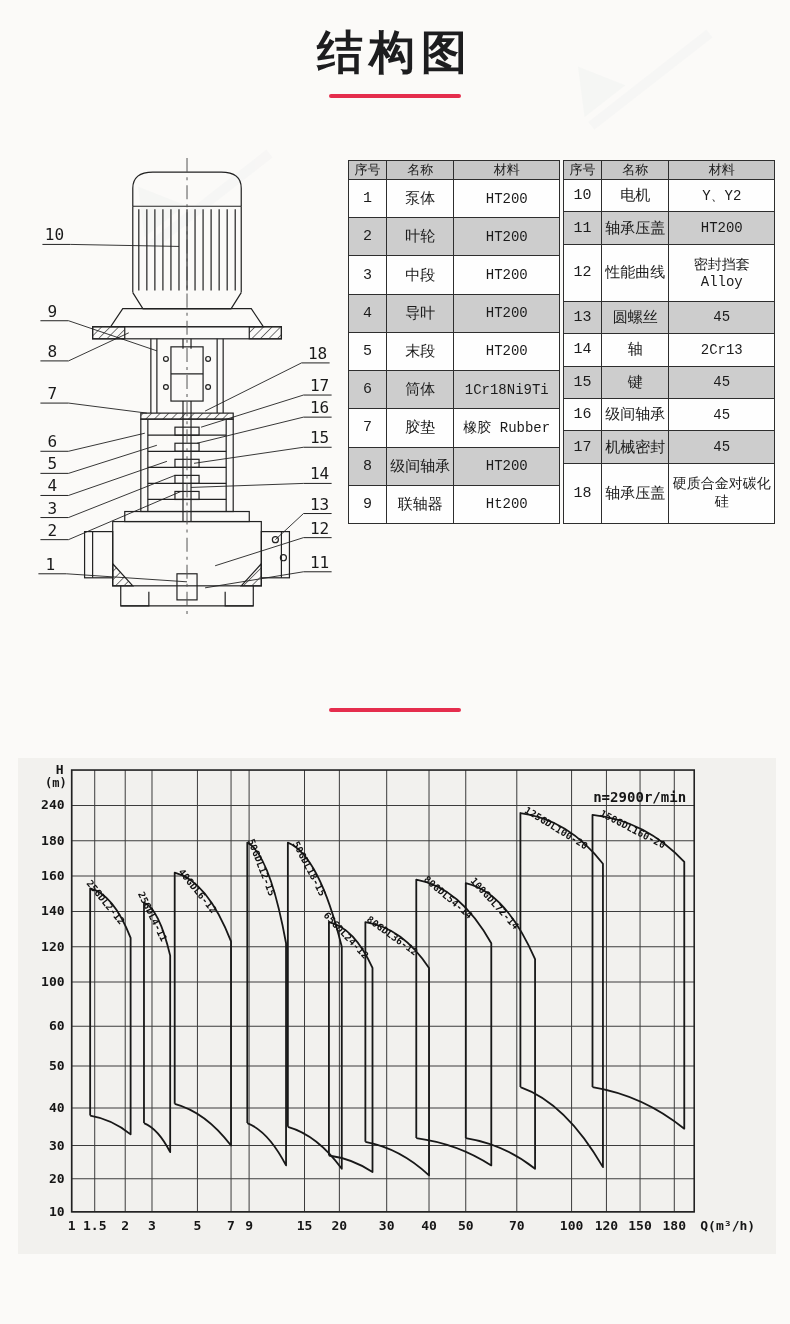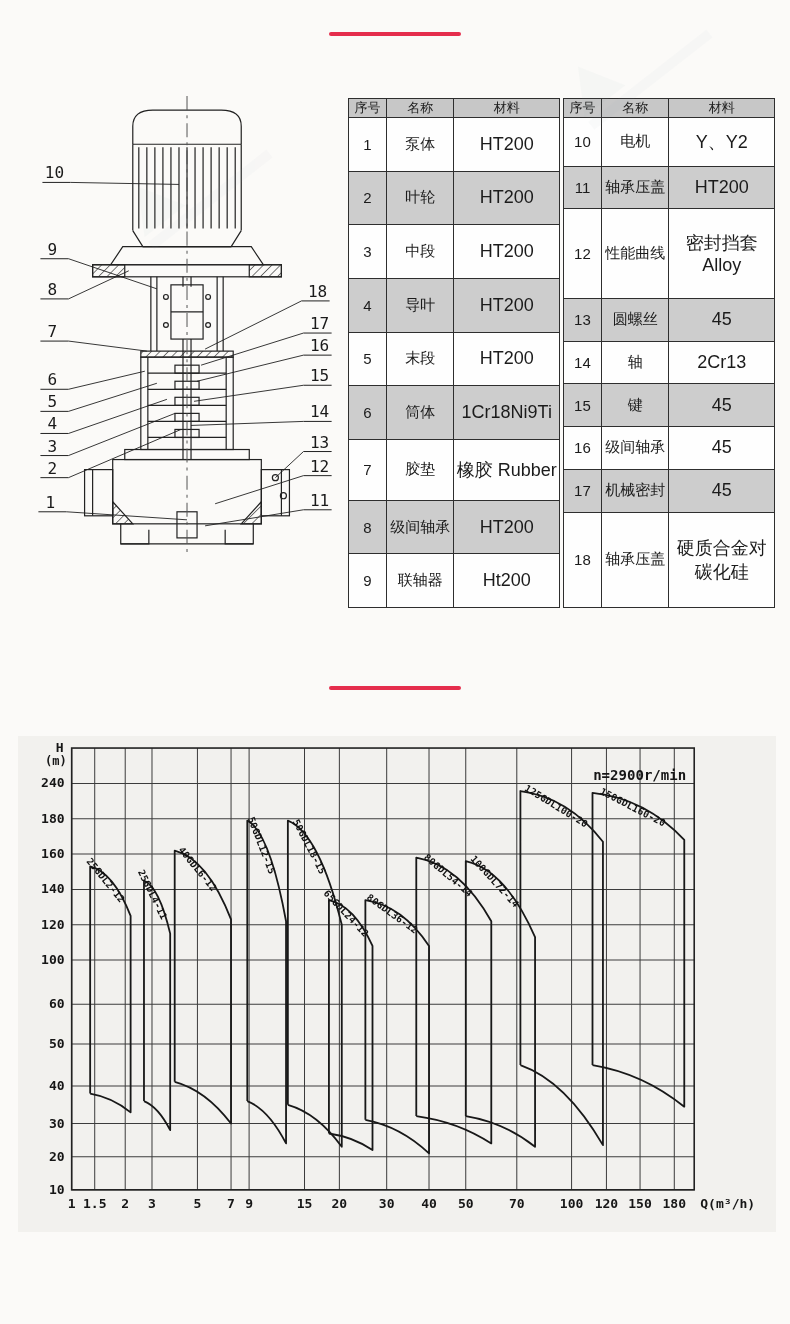--- a/index.html
+++ b/index.html
@@ -22,33 +22,34 @@
   .content-row{
     display:flex;flex-direction:row;
     margin-top:46px;padding:0 2px 0 26px;
   }
   .diagram-wrap{width:316px;flex:0 0 auto;}
   .tables-wrap{
     display:flex;gap:3px;margin-top:16px;margin-left:6px;
   }
   table.parts{
     border-collapse:collapse;table-layout:fixed;
-    width:212px;height:510px;
+    width:212px;height:364px;
     font-size:15px;
+    font-family:Liberation Mono, monospace;
   }
   table.parts th{
     background:#c7c7c7;font-weight:400;font-size:13px;color:#222;
   }
   table.parts th,table.parts td{
     border:1.5px solid #2e2e2e;text-align:center;vertical-align:middle;
     padding:0 1px;overflow:hidden;
   }
   table.parts tr.alt td{background:#cdcdcd;}
   table.parts tr.plain td{background:#fefefe;}
-  table.parts td.mat{font-size:18px;letter-spacing:0;}
+  table.parts td.mat{font-size:14px;letter-spacing:0;}
   .col-no{width:37px;}
   .col-name{width:66px;}
   .col-mat{width:103px;}
   .curves-section{margin-top:78px;}
   .chart-wrap{
     margin:46px 14px 0 18px;
     background:#f2f1ee;
   }
   svg text{font-family:"DejaVu Sans Mono","Liberation Mono",monospace;}
   .watermark{
@@ -67,20 +68,21 @@
 <div class="watermark" style="left:560px;top:30px;">
   <div class="wm-tri"></div>
     <div class="wm-bar"></div>
 </div>
 <div class="watermark" style="left:120px;top:150px;">
   <div class="wm-tri"></div>
     <div class="wm-bar"></div>
 </div>
 
 <div class="title-block">
+  <div class="section-title">结构图</div>
   <div class="title-underline" id="ul1" style="background: rgb(229, 45, 77);"></div>
 </div>
 
 <div class="content-row">
 
   <div class="diagram-wrap">
     <svg id="diagram-svg" width="316" height="482" viewBox="0 0 310 480">
       <defs>
         <pattern id="hatch" width="6" height="6" patternUnits="userSpaceOnUse" patternTransform="rotate(45)">
           <line x1="0" y1="0" x2="0" y2="6" stroke="#444" stroke-width="1.4"></line>

